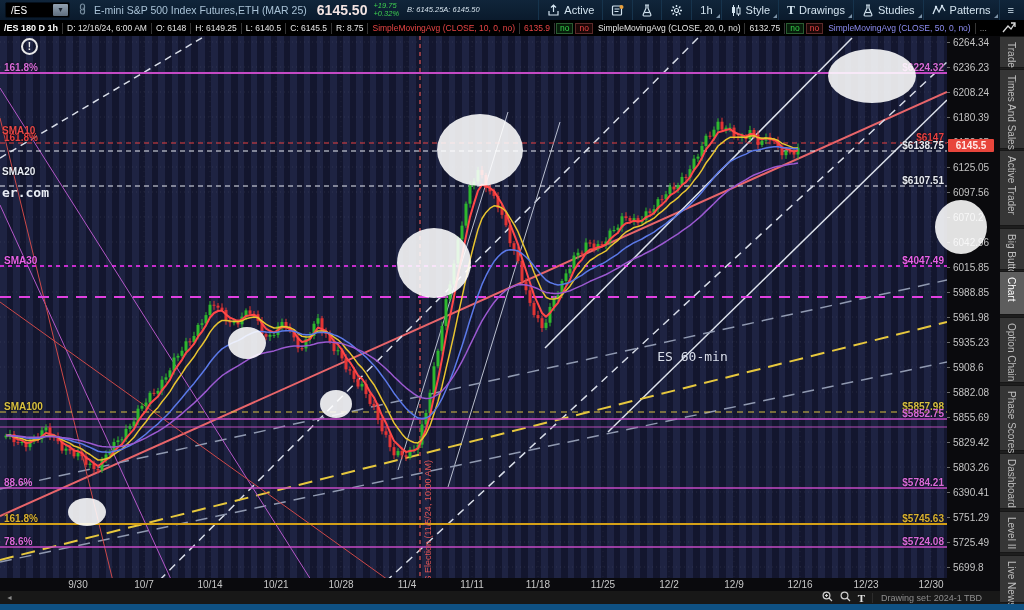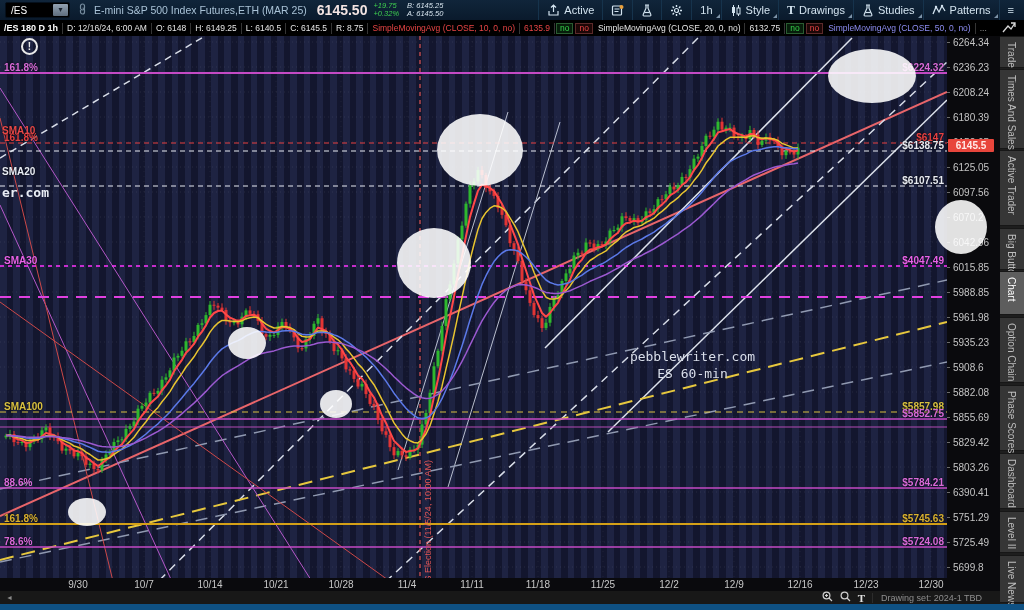--- a/index.html
+++ b/index.html
@@ -11,21 +11,21 @@
     color:#cfe2ee;font-size:11px;white-space:nowrap;z-index:20;}
   .symbox{display:flex;align-items:center;background:#000;border:1px solid #05101c;
     border-radius:2px;height:14px;margin-left:5px;padding-left:5px;width:58px;justify-content:space-between;}
   .symbox b{font-size:10px;color:#fff;font-weight:normal;}
   .symbox .dd{width:15px;height:12px;background:linear-gradient(#93a2b2,#5f6e7e);
     color:#1a2430;font-size:8px;line-height:12px;text-align:center;border-radius:1px;margin:0 1px;}
   .linkicon{margin:0 6px 0 7px;opacity:.8;}
   .desc{color:#a9c2d6;font-size:10.5px;margin-right:10px;}
   .last{color:#f3e4e2;font-weight:bold;font-size:14px;margin-right:6px;}
   .chg{display:flex;flex-direction:column;line-height:8px;font-size:7.5px;color:#3fd04f;margin-right:8px;}
-  .ba{display:flex;flex-direction:column;line-height:8px;font-size:7.5px;color:#d7e4ee;}
+  .ba{display:flex;flex-direction:row;line-height:8px;font-size:7.5px;color:#d7e4ee;}
   #tb-right{position:absolute;right:2px;top:0;height:20px;display:flex;align-items:center;}
   .tbtn{position:relative;display:flex;align-items:center;gap:4px;padding:0 8px;height:20px;
     border-left:1px solid #16334c;color:#d3e3ef;font-size:11px;cursor:default;}
   .tbtn .cor{position:absolute;right:1px;bottom:2px;width:0;height:0;
     border-left:4px solid transparent;border-bottom:4px solid #7d93a8;}
   .tbtn svg{display:block;}
   .tbold{font-weight:bold;font-size:12px;font-family:"Liberation Serif",serif;}
   
   #statusbar{position:absolute;left:0;top:20px;width:1024px;height:16px;background:#000;
     display:flex;align-items:center;color:#e6e6e6;font-size:8.5px;overflow:hidden;z-index:19;}
@@ -682,21 +682,20 @@
           <rect x="792.5" y="152.47152633528512" width="3" height="2.099788110959963" fill="#e23434"></rect>
           <line x1="798" x2="798" y1="143.4741828759689" y2="158.69726605358818" stroke="#2eb82e" stroke-width="1"></line>
           <rect x="796.5" y="147.70492194124137" width="3" height="6.8663925050037165" fill="#2eb82e"></rect>
           <polyline points="6,435.5 10,435.0 14,437.7 18,439.4 22,440.4 26,443.0 30,442.5 34,440.4 38,439.8 42,436.2 46,432.9 50,434.3 54,435.1 58,437.5 62,442.5 66,444.8 70,447.0 74,450.6 78,451.3 82,453.2 86,457.6 90,459.9 94,463.4 98,466.0 102,463.3 106,460.0 110,457.1 114,451.4 118,447.2 122,444.2 126,438.3 130,433.7 134,429.1 138,421.3 142,415.5 146,410.6 150,403.8 154,400.0 158,396.5 162,390.2 166,385.3 170,379.6 174,371.2 178,365.4 182,359.8 186,352.8 190,348.7 194,343.9 198,336.7 202,331.6 206,325.3 210,317.5 214,313.0 218,311.0 222,310.6 226,314.5 230,317.6 234,319.3 238,321.2 242,319.5 246,316.0 250,315.2 254,314.8 258,317.1 262,323.6 266,328.6 270,331.0 274,332.5 278,330.1 282,327.0 286,327.2 290,328.7 294,332.0 298,338.2 302,342.0 306,341.0 310,339.0 314,333.2 318,327.5 322,329.1 326,331.0 330,335.1 334,341.2 338,344.6 342,349.9 346,357.3 350,362.3 354,368.6 358,375.4 362,378.7 366,384.5 370,391.9 374,397.5 378,406.0 382,415.6 386,422.9 390,432.1 394,440.9 398,444.8 402,448.8 406,451.9 410,451.0 414,450.5 418,448.3 422,439.2 426,429.2 430,415.4 434,396.7 438,379.3 442,359.1 446,336.3 450,316.6 454,296.5 458,274.7 462,256.1 466,236.2 470,216.9 474,203.4 478,190.7 482,184.8 486,186.0 490,188.0 494,191.0 498,197.5 502,204.1 506,212.1 510,223.9 514,234.1 518,244.3 522,258.4 526,270.5 530,282.8 534,295.1 538,303.9 542,313.0 546,316.7 550,313.0 554,307.5 558,302.8 562,294.5 566,286.5 570,279.7 574,270.5 578,263.8 582,259.6 586,253.1 590,249.5 594,249.0 598,247.2 602,246.4 606,244.5 610,239.2 614,235.7 618,232.7 622,226.4 626,223.2 630,222.4 634,220.8 638,221.4 642,220.8 646,217.2 650,215.6 654,213.1 658,207.8 662,204.6 666,200.6 670,195.3 674,193.0 678,190.0 682,185.0 686,182.1 690,177.2 694,170.1 698,165.0 702,157.8 706,149.4 710,144.5 714,138.9 718,132.4 722,131.3 726,130.0 730,129.1 734,132.0 738,134.0 742,135.1 746,136.6 750,134.1 754,134.3 758,138.3 762,139.2 766,138.3 770,139.0 774,139.7 778,142.4 782,147.3 786,148.7 790,150.1 794,151.8 798,150.3" fill="none" stroke="#ff4848" stroke-width="2" stroke-linejoin="round"></polyline>
           <polyline points="6,435.5 10,435.2 14,436.6 18,437.8 22,438.6 26,440.3 30,440.6 34,439.9 38,439.7 42,437.8 46,435.7 50,435.9 54,436.0 58,437.1 62,439.8 66,441.6 70,443.4 74,446.0 78,447.3 82,449.1 86,452.2 90,454.5 94,457.4 98,460.0 102,459.8 106,458.7 110,457.5 114,454.4 118,451.6 122,449.1 126,445.1 130,441.3 134,437.3 138,431.6 142,426.5 146,421.7 150,415.9 154,411.5 158,407.4 162,401.8 166,396.9 170,391.6 174,384.8 178,379.0 182,373.4 186,367.0 190,362.0 194,356.8 198,350.4 202,345.0 206,339.0 210,332.1 214,326.9 218,323.0 222,320.4 226,320.5 230,320.9 234,321.2 238,321.8 242,320.8 246,318.7 250,317.7 254,317.0 258,317.8 262,321.1 266,324.2 270,326.3 274,328.0 278,327.7 282,326.5 286,326.7 290,327.6 294,329.6 298,333.3 302,336.3 306,336.9 310,336.7 314,334.1 318,330.9 322,331.1 326,331.7 330,333.7 334,337.2 338,339.8 342,343.5 346,348.7 350,353.1 354,358.2 358,363.9 362,367.9 366,373.1 370,379.3 374,384.7 378,391.8 382,399.7 386,406.7 390,414.8 394,422.9 398,428.5 402,433.9 406,438.5 410,440.7 414,442.5 418,442.9 422,439.2 426,434.0 430,425.7 434,413.8 438,401.3 442,386.2 446,368.8 450,351.9 454,334.3 458,315.3 462,297.3 466,278.6 470,260.0 474,244.3 478,229.4 482,218.5 486,212.4 490,208.2 494,205.8 498,206.2 502,208.0 506,211.4 510,217.8 514,224.4 518,231.7 522,241.6 526,251.3 530,261.7 534,272.3 538,281.5 542,290.8 546,297.2 550,299.1 554,299.0 558,298.3 562,294.8 566,290.5 570,286.2 574,280.0 578,274.6 582,270.2 586,264.7 590,260.5 594,258.0 598,255.2 602,253.2 606,250.9 610,246.8 614,243.4 618,240.3 622,235.5 626,232.0 630,229.8 634,227.5 638,226.5 642,225.1 646,222.4 650,220.5 654,218.2 658,214.4 662,211.4 666,207.9 670,203.7 674,200.8 678,197.7 682,193.5 686,190.3 690,186.1 694,180.6 698,175.8 702,169.8 706,163.0 710,157.7 714,152.1 718,146.0 722,142.8 726,139.7 730,137.3 734,137.2 738,137.2 742,137.1 746,137.5 750,136.0 754,135.7 758,137.6 762,138.2 766,137.9 770,138.4 774,138.9 778,140.5 782,143.4 786,144.9 790,146.4 794,148.1 798,148.0" fill="none" stroke="#e8c430" stroke-width="1.5" stroke-linejoin="round"></polyline>
           <polyline points="6,435.5 10,435.4 14,436.0 18,436.6 22,437.1 26,438.0 30,438.3 34,438.2 38,438.3 42,437.5 46,436.6 50,436.6 54,436.6 58,437.0 62,438.3 66,439.2 70,440.2 74,441.7 78,442.7 82,443.9 86,445.8 90,447.4 94,449.3 98,451.2 102,451.9 106,452.1 110,452.2 114,451.3 118,450.3 122,449.3 126,447.4 130,445.5 134,443.4 138,440.2 142,437.1 146,434.0 150,430.3 154,427.0 158,423.8 162,419.8 166,416.0 170,411.9 174,407.0 178,402.4 182,397.8 186,392.7 190,388.1 194,383.4 198,378.2 202,373.2 206,368.0 210,362.3 214,357.2 218,352.7 222,348.9 226,346.4 230,344.2 234,342.2 238,340.6 242,338.5 246,335.9 250,334.0 254,332.2 258,331.2 262,331.4 266,331.9 270,332.2 274,332.4 278,331.9 282,331.0 286,330.7 290,330.7 294,331.3 298,332.8 302,334.2 306,334.7 310,334.8 314,333.8 318,332.4 322,332.3 326,332.5 330,333.3 334,334.9 338,336.3 342,338.3 346,341.1 350,343.7 354,346.9 358,350.5 362,353.5 366,357.1 370,361.3 374,365.4 378,370.3 382,375.8 386,381.1 390,387.1 394,393.2 398,398.4 402,403.5 406,408.3 410,412.1 414,415.4 418,418.1 422,418.6 426,418.1 430,415.8 434,411.4 438,405.9 442,398.7 446,389.8 450,380.3 454,369.8 458,358.1 462,346.1 466,333.3 470,320.0 474,307.5 478,295.2 482,284.4 486,275.7 490,268.1 494,261.6 498,256.8 502,253.0 506,250.5 510,249.8 514,249.9 518,250.9 522,253.7 526,257.0 530,261.1 534,265.9 538,270.7 542,275.8 546,280.0 550,282.5 554,283.9 558,284.9 562,284.6 566,283.6 570,282.2 574,279.8 578,277.4 582,275.2 586,272.2 590,269.6 594,267.7 598,265.6 602,263.8 606,261.7 610,258.9 614,256.3 618,253.8 622,250.4 626,247.5 630,245.1 634,242.7 638,240.9 642,239.0 646,236.5 650,234.4 654,232.1 658,229.1 662,226.4 666,223.5 670,220.2 674,217.4 678,214.5 682,211.1 686,208.1 690,204.6 694,200.5 698,196.5 702,192.0 706,186.9 710,182.4 714,177.6 718,172.6 722,168.7 726,165.0 730,161.7 734,159.4 738,157.4 742,155.6 746,154.1 750,151.9 754,150.4 758,149.9 762,149.0 766,148.0 770,147.2 774,146.7 778,146.7 782,147.5 786,147.8 790,148.2 794,148.8 798,148.7" fill="none" stroke="#5b79e8" stroke-width="1.5" stroke-linejoin="round"></polyline>
           <polyline points="6,435.5 10,435.5 14,435.8 18,436.1 22,436.4 26,437.0 30,437.2 34,437.2 38,437.3 42,436.9 46,436.4 50,436.4 54,436.5 58,436.7 62,437.4 66,438.0 70,438.6 74,439.5 78,440.1 82,440.9 86,442.1 90,443.2 94,444.5 98,445.8 102,446.4 106,446.8 110,447.1 114,446.9 118,446.5 122,446.2 126,445.3 130,444.4 134,443.2 138,441.5 142,439.7 146,437.9 150,435.6 154,433.5 158,431.4 162,428.8 166,426.2 170,423.4 174,420.1 178,416.9 182,413.6 186,410.0 190,406.6 194,403.1 198,399.2 202,395.4 206,391.4 210,387.0 214,383.0 218,379.2 222,375.7 226,373.0 230,370.5 234,368.1 238,365.9 242,363.4 246,360.8 250,358.4 254,356.2 258,354.4 262,353.4 266,352.6 270,351.7 274,350.9 278,349.6 282,348.2 286,347.2 290,346.4 294,346.0 298,346.1 302,346.2 306,345.8 310,345.3 314,344.3 318,343.0 322,342.4 326,342.0 330,342.0 334,342.4 338,342.8 342,343.6 346,344.9 350,346.2 354,347.8 358,349.7 362,351.4 366,353.6 370,356.1 374,358.6 378,361.7 382,365.2 386,368.7 390,372.6 394,376.7 398,380.4 402,384.2 406,387.8 410,390.9 414,393.8 418,396.4 422,397.8 426,398.5 430,398.3 434,396.7 438,394.4 442,390.9 446,386.4 450,381.3 454,375.4 458,368.6 462,361.4 466,353.5 470,345.1 474,337.0 478,328.6 482,320.9 486,314.3 490,308.1 494,302.5 498,297.8 502,293.7 506,290.2 510,287.9 514,286.0 518,284.8 522,284.6 526,284.9 530,285.8 534,287.2 538,288.8 542,290.8 546,292.4 550,293.1 554,293.4 558,293.5 562,292.8 566,291.9 570,290.7 574,288.9 578,287.1 582,285.4 586,283.3 590,281.3 594,279.6 598,277.9 602,276.2 606,274.5 610,272.3 614,270.2 618,268.0 622,265.5 626,263.1 630,261.0 634,258.8 638,257.0 642,255.2 646,253.0 650,251.0 654,248.9 658,246.4 662,244.0 666,241.5 670,238.8 674,236.3 678,233.8 682,230.9 686,228.2 690,225.3 694,222.0 698,218.7 702,215.1 706,211.1 710,207.4 714,203.5 718,199.4 722,195.9 726,192.5 730,189.2 734,186.6 738,184.2 742,181.8 746,179.7 750,177.2 754,175.0 758,173.5 762,171.9 766,170.1 770,168.6 774,167.3 778,166.2 782,165.7 786,164.9 790,164.3 794,163.8 798,163.0" fill="none" stroke="#9b59d0" stroke-width="1.5" stroke-linejoin="round"></polyline>
         </g>
       </svg>
     <div id="wm">
-      <div>pebblewriter.com</div>
       <div>ES 60-min</div>
     </div>
     <div id="wm-left">er.com</div>
     <div id="info">!</div>
     <div id="election-label">US Election (11/5/24, 10:00 AM)</div>
   <div class="lvl-label" style="color: rgb(216, 106, 216); top: 26px; left: 4px;">161.8%</div>
       <div class="lvl-label" style="color: rgb(216, 106, 216); top: 26px; right: 3px;">$6224.32</div>
       <div class="lvl-label" style="color: rgb(232, 64, 64); top: 96px; left: 4px;">161.8%</div>
       <div class="lvl-label" style="color: rgb(232, 64, 64); top: 96px; right: 3px;">$6147</div>
       <div class="lvl-label" style="color: rgb(232, 235, 242); top: 104px; right: 3px;">$6138.75</div>

